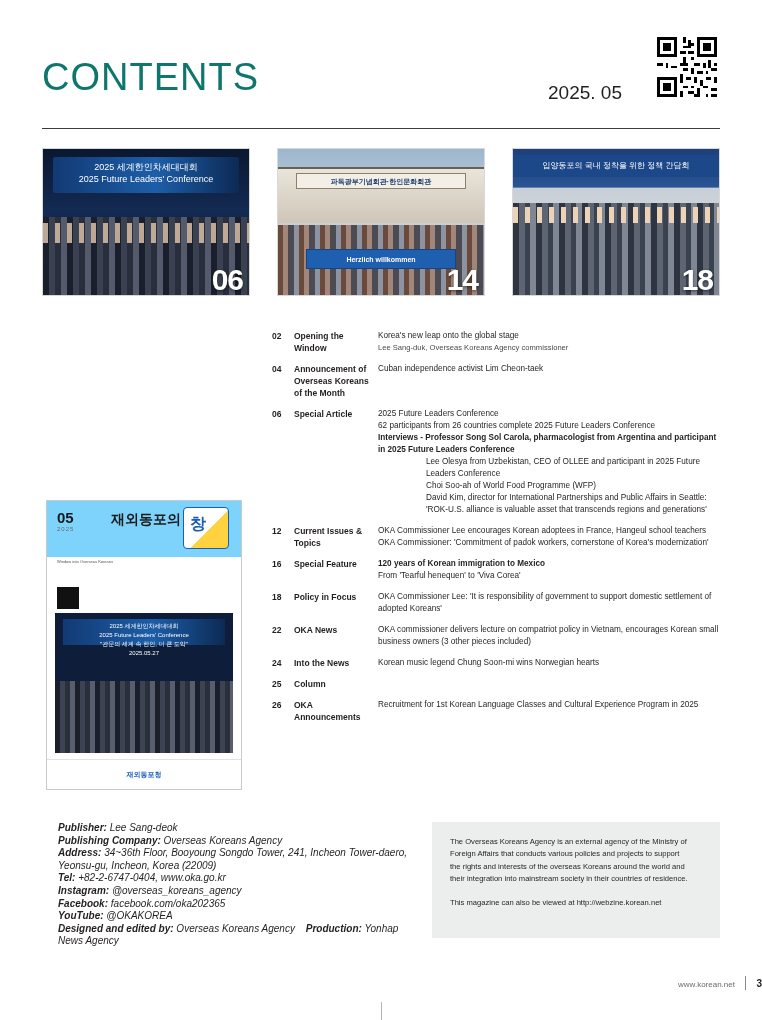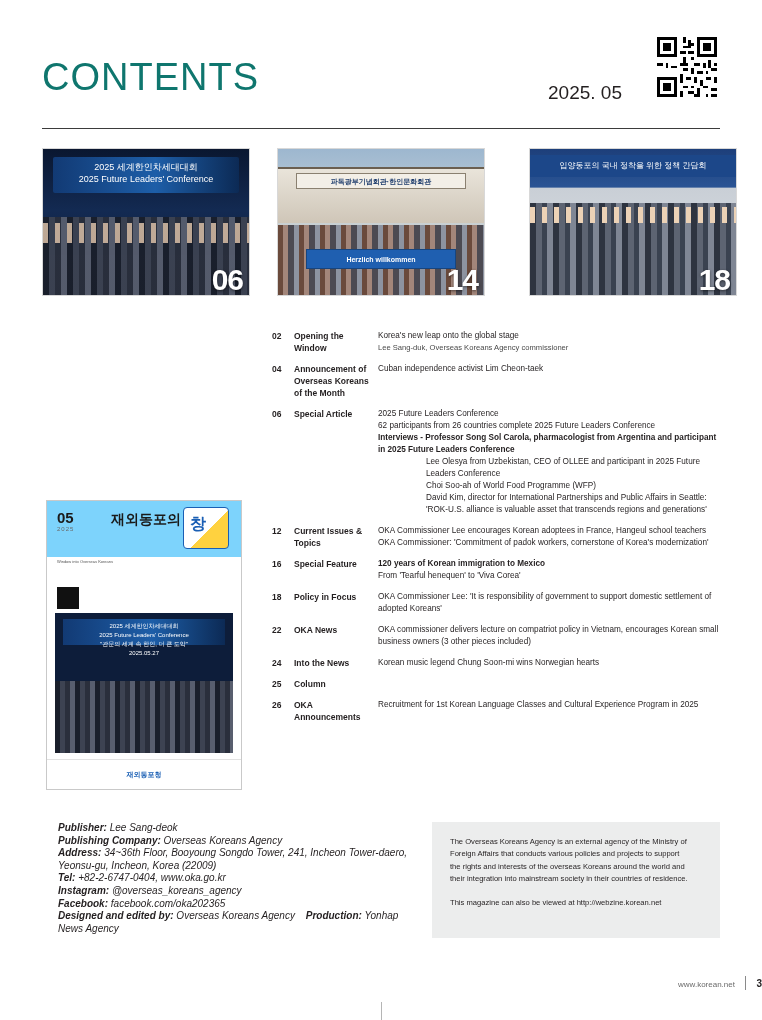--- a/index.html
+++ b/index.html
@@ -43,21 +43,21 @@
   
   .photos {
     position: absolute; left: 42px; top: 148px; width: 678px; height: 148px;
   }
   .photo {
     position: absolute; top: 0; width: 208px; height: 148px;
     overflow: hidden; border: 1px solid #d8d8d8;
   }
   .photo.p1 { left: 0; }
   .photo.p2 { left: 235px; }
-  .photo.p3 { left: 487px; }
+  .photo.p3 { left: 470px; }
   .photo .pagenum {
     position: absolute; right: 6px; bottom: -2px;
     font-size: 30px; font-weight: bold; color: #ffffff;
     text-shadow: 0 1px 3px rgba(0,0,0,.55);
     letter-spacing: -1px;
   }
   
   .ph1-bg {
     position:absolute; inset:0;
     background:
@@ -450,20 +450,23 @@
     <div>
       <span class="lbl">Tel:</span><span> +82-2-6747-0404, www.oka.go.kr</span>
     </div>
     <div>
       <span class="lbl">Instagram:</span><span> @overseas_koreans_agency</span>
     </div>
     <div>
       <span class="lbl">Facebook:</span><span> facebook.com/oka202365</span>
     </div>
     <div>
+      <span class="lbl">YouTube:</span><span> @OKAKOREA</span>
+    </div>
+    <div>
       <span class="lbl">Designed and edited by:</span><span> Overseas Koreans Agency</span>
       <span class="lbl" style="margin-left:8px">Production:</span><span> Yonhap News Agency</span>
     </div>
   </div>
 
   <div class="agency-box">
     <p>The Overseas Koreans Agency is an external agency of the Ministry of Foreign Affairs that conducts various policies and projects to support the rights and interests of the overseas Koreans around the world and their integration into mainstream society in their countries of residence.</p>
     <p>This magazine can also be viewed at http://webzine.korean.net</p>
   </div>
 </div>

